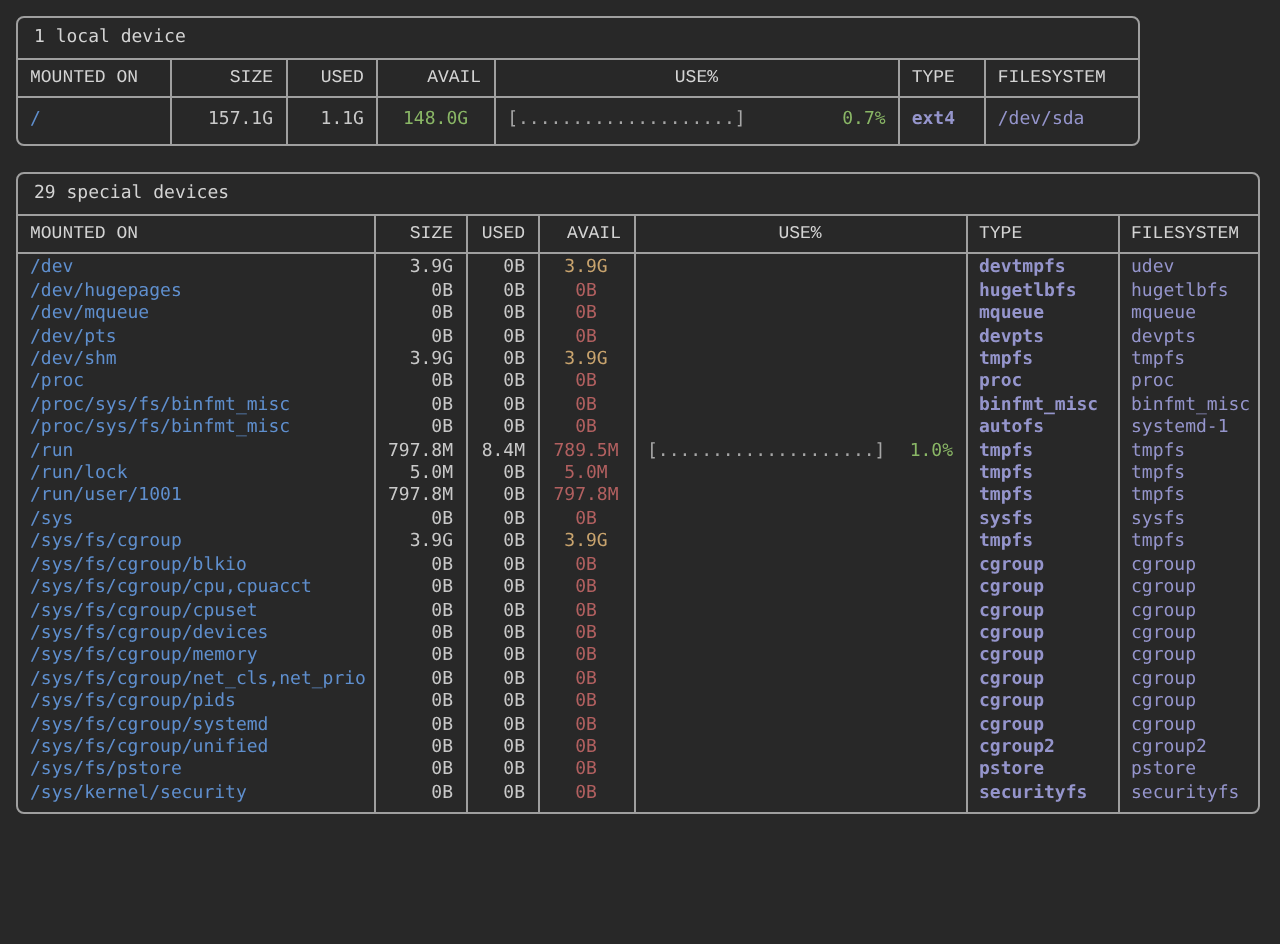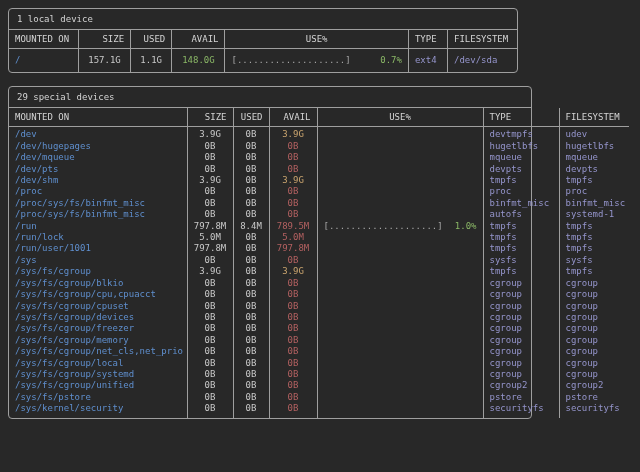--- a/index.html
+++ b/index.html
@@ -11,62 +11,63 @@
     font-size: 9px;
     color: var(--text, #c9c9c9);
     overflow: hidden;
   }
   .wrap { padding: 8px; }
   .panel {
     border: 1px solid var(--border, #9f9f9f);
     border-radius: 4px;
     background: var(--background, #282828);
   }
-  .panel.local { width: 510px; margin-bottom: 13px; }
-  .panel.special { width: 524px; }
+  .panel.local { width: 562px; margin-bottom: 13px; }
+  .panel.special { width: 622px; }
   .title {
     padding: 5px 8px;
     border-bottom: 1px solid var(--border, #9f9f9f);
     color: var(--heading, #d4d4d4);
     white-space: nowrap;
   }
   table { border-collapse: collapse; table-layout: fixed; width: 100%; }
   th {
     border-bottom: 1px solid var(--border, #9f9f9f);
     padding: 4px 6px;
     font-weight: normal;
     color: var(--heading, #d4d4d4);
     white-space: nowrap;
     overflow: hidden;
+    font-family: Liberation Mono, monospace;
   }
   th + th, td + td { border-left: 1px solid var(--border, #9f9f9f); }
   tbody td {
     padding: 0 6px;
     line-height: 11.4px;
     white-space: nowrap;
     overflow: hidden;
   }
   tbody tr:first-child td { padding-top: 2px; }
   tbody tr:last-child td { padding-bottom: 3px; }
   .panel.local tbody td { padding-top: 6px; padding-bottom: 6px; }
   
   .h-mount, .h-type, .h-fs { text-align: left; }
   .h-size, .h-used, .h-avail { text-align: right; }
   .h-use { }
   .c-mount { color: var(--mount-blue, #5f8fce); text-align: left; }
-  .c-num { text-align: center; color: var(--text, #c9c9c9); }
+  .c-num { text-align: right; color: var(--text, #c9c9c9); }
   .c-avail { text-align: center; }
   .lv-green { color: var(--green, #8ab766); }
   .lv-yellow { color: var(--yellow, #c9a46e); }
   .lv-red { color: var(--red, #b26060); }
   .c-use { }
   .c-use .use-flex { display: flex; justify-content: space-between; align-items: baseline; }
   .c-use .bar { color: var(--bar-gray, #a6a6a6); }
   .c-use .pct { color: var(--green, #8ab766); }
-  .c-type { color: var(--violet, #9595cc); text-align: left; }
+  .c-type { color: var(--violet, #9595cc); text-align: left; font-weight: bold; }
   .c-fs { color: var(--violet, #9595cc); text-align: left; }
 </style>
 </head>
 <body>
 
 <div class="wrap">
 
   <div class="panel local">
     <div class="title">1 local device</div>
     <table>
@@ -365,34 +366,20 @@
     <td class="c-use">
       <span class="use-flex">
         <span class="bar"></span>
         <span class="pct"></span>
       </span>
     </td>
     <td class="c-type">cgroup</td>
     <td class="c-fs">cgroup</td>
   </tr>
           <tr>
-    <td class="c-mount">/sys/fs/cgroup/freezer</td>
-    <td class="c-num">0B</td>
-    <td class="c-num">0B</td>
-    <td class="c-avail lv-red">0B</td>
-    <td class="c-use">
-      <span class="use-flex">
-        <span class="bar"></span>
-        <span class="pct"></span>
-      </span>
-    </td>
-    <td class="c-type">cgroup</td>
-    <td class="c-fs">cgroup</td>
-  </tr>
-          <tr>
     <td class="c-mount">/sys/fs/cgroup/memory</td>
     <td class="c-num">0B</td>
     <td class="c-num">0B</td>
     <td class="c-avail lv-red">0B</td>
     <td class="c-use">
       <span class="use-flex">
         <span class="bar"></span>
         <span class="pct"></span>
       </span>
     </td>
@@ -407,21 +394,21 @@
     <td class="c-use">
       <span class="use-flex">
         <span class="bar"></span>
         <span class="pct"></span>
       </span>
     </td>
     <td class="c-type">cgroup</td>
     <td class="c-fs">cgroup</td>
   </tr>
           <tr>
-    <td class="c-mount">/sys/fs/cgroup/local</td>
+    <td class="c-mount">/sys/fs/cgroup/pids</td>
     <td class="c-num">0B</td>
     <td class="c-num">0B</td>
     <td class="c-avail lv-red">0B</td>
     <td class="c-use">
       <span class="use-flex">
         <span class="bar"></span>
         <span class="pct"></span>
       </span>
     </td>
     <td class="c-type">cgroup</td>

